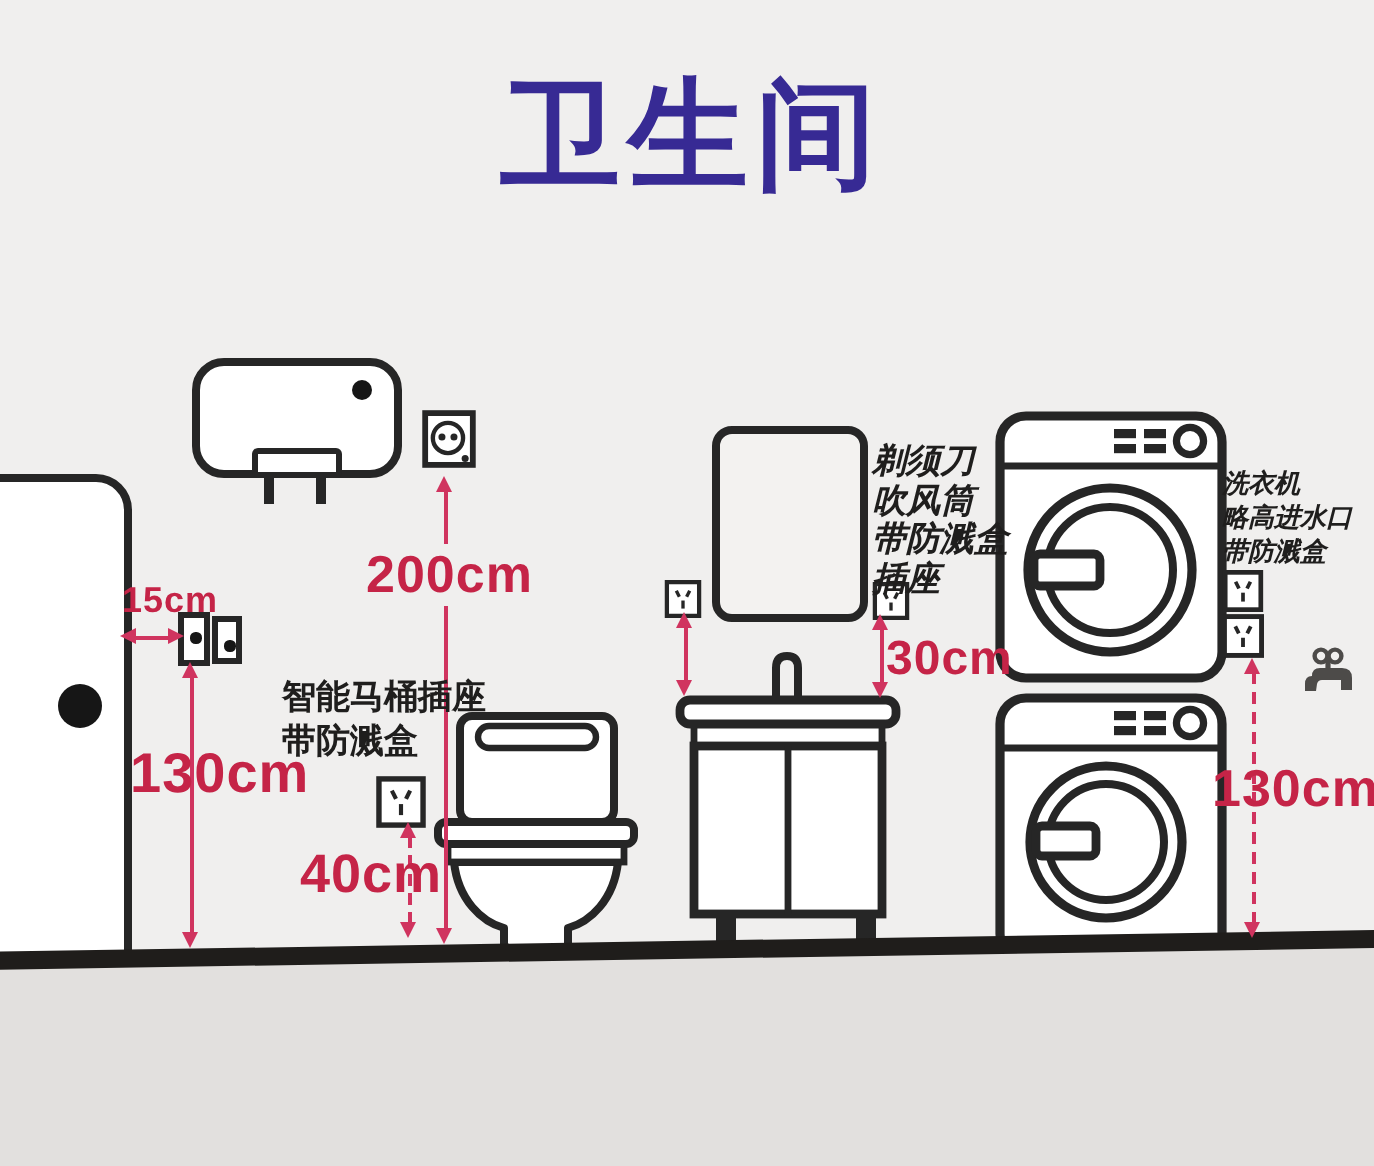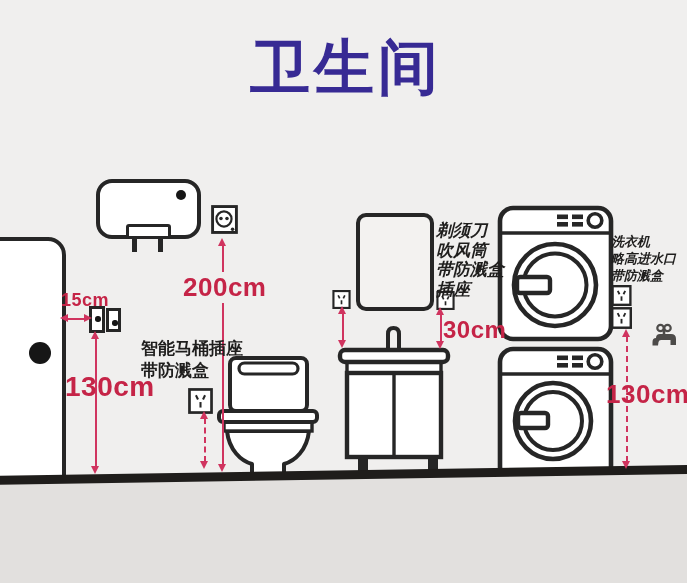--- a/index.html
+++ b/index.html
@@ -126,20 +126,21 @@
   <svg class="abs socket" style="left:188px; top:388px;" width="25" height="26" viewBox="0 0 24 25">
     <rect x="1.4" y="1.4" width="21.2" height="22.2" fill="#fff" stroke="#262626" stroke-width="2.6"></rect>
     <line x1="7.6" y1="7" x2="9.6" y2="11" stroke="#262626" stroke-width="2"></line>
     <line x1="16.4" y1="7" x2="14.4" y2="11" stroke="#262626" stroke-width="2"></line>
     <line x1="12" y1="13.5" x2="12" y2="18.8" stroke="#262626" stroke-width="2"></line>
   </svg>
 
   <div class="abs tri tri-up meas" style="left:200px; top:411px;"></div>
   <div class="abs vdash meas" style="left:203.5px; top:418px; height:44px;"></div>
   <div class="abs tri tri-down meas" style="left:200px; top:461px;"></div>
+  <div class="abs red-text meas" style="left:150px; top:422px; font-size:27px;">40cm</div>
 
   <svg class="abs fixture" style="left:216px; top:352px;" width="104" height="124" viewBox="0 0 104 124">
     <path d="M11 79 C13 98 25 109 36 112 L36 122 L68 122 L68 112 C79 109 91 98 93 79 Z" fill="#fff" stroke="#262626" stroke-width="4" stroke-linejoin="round"></path>
     <rect x="14" y="6" width="77" height="53" rx="6" fill="#fff" stroke="#262626" stroke-width="4"></rect>
     <rect x="23" y="11" width="59" height="11" rx="5.5" fill="#fff" stroke="#262626" stroke-width="3.2"></rect>
     <rect x="8" y="70" width="88" height="9" fill="#fff" stroke="#262626" stroke-width="3.4"></rect>
     <rect x="3" y="59" width="98" height="11" rx="4" fill="#fff" stroke="#262626" stroke-width="4"></rect>
   </svg>
 
   <div class="abs fixture mirror"></div>

